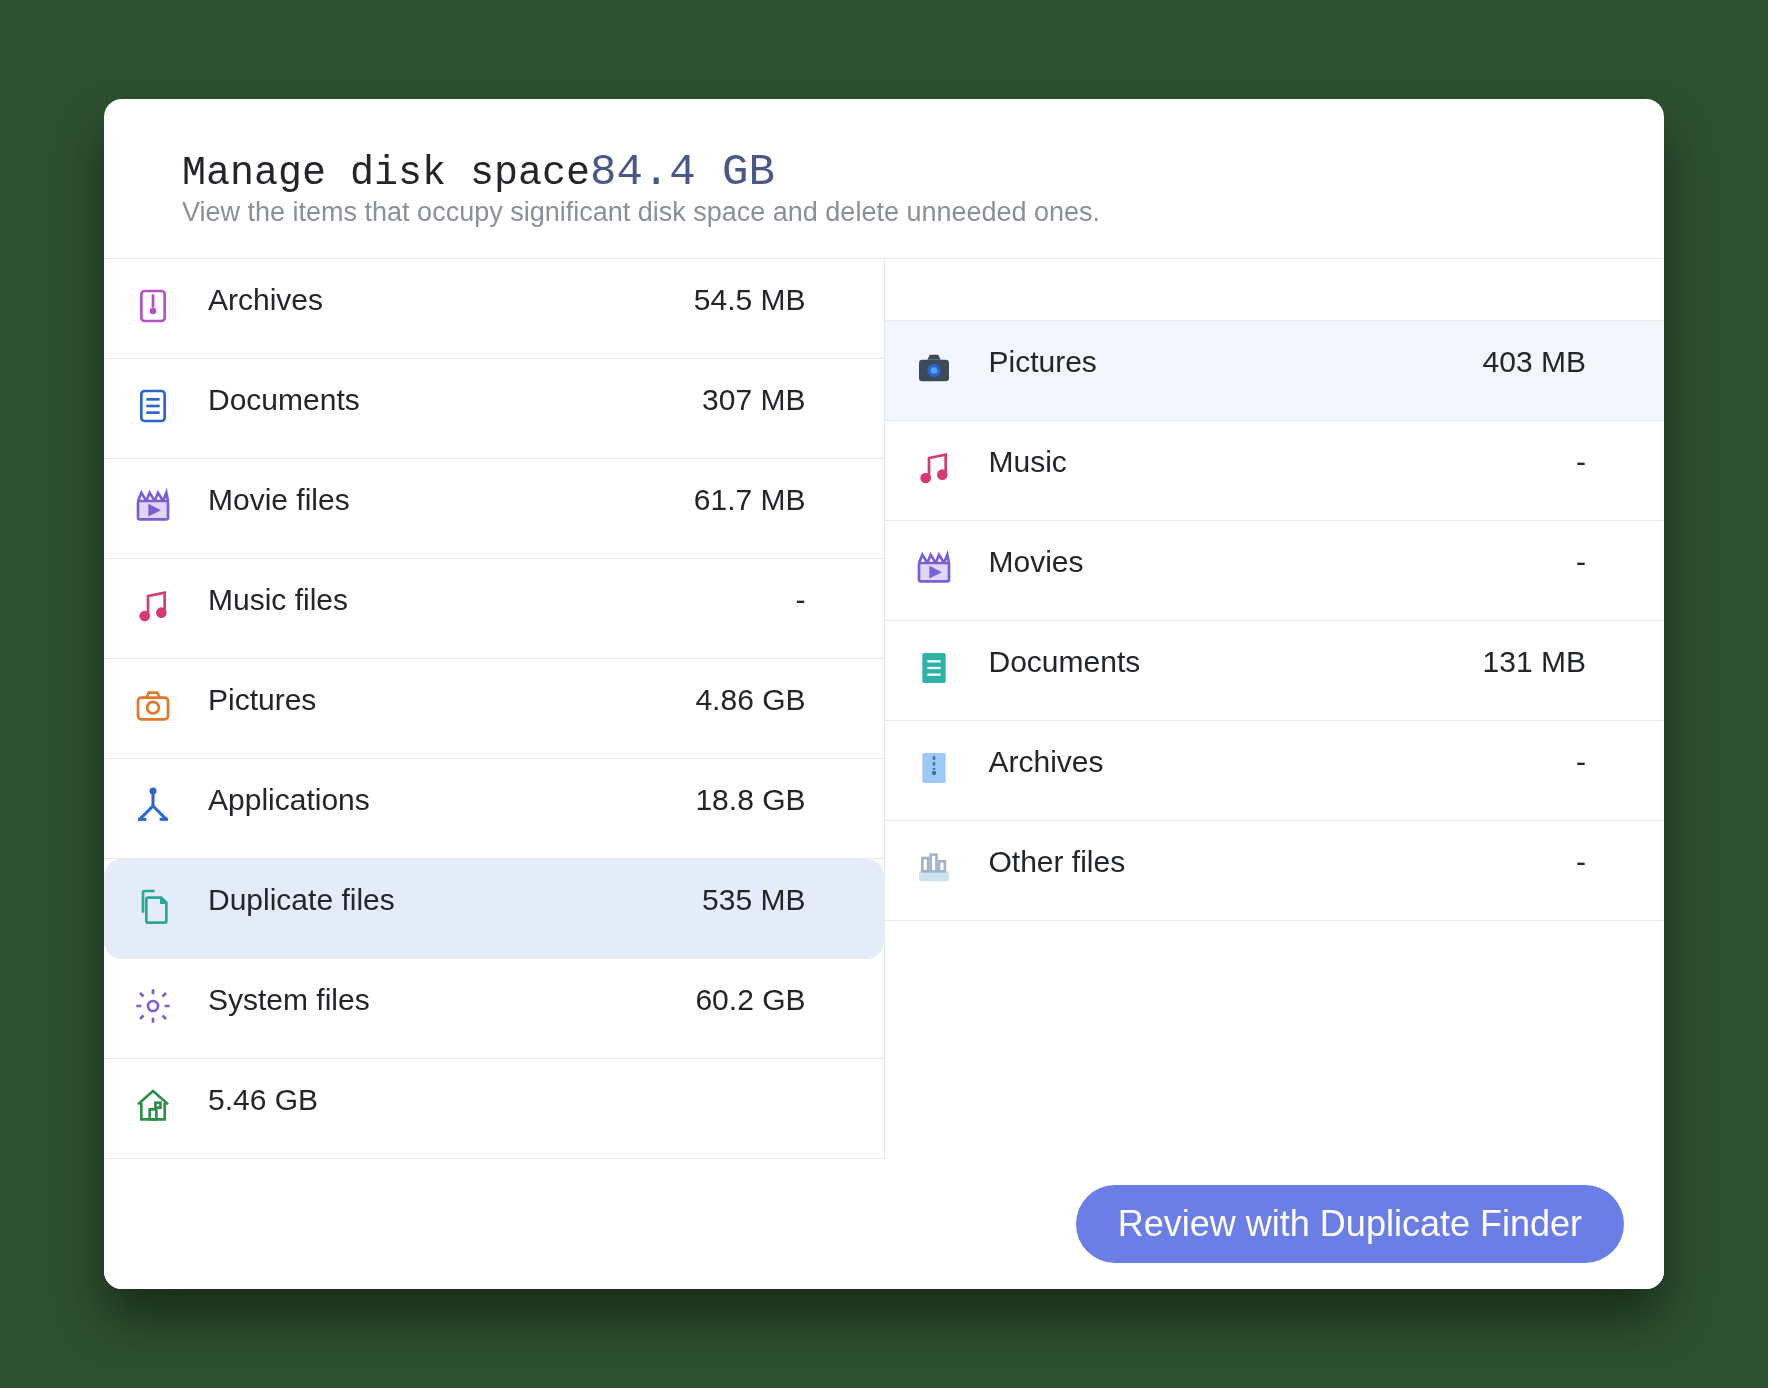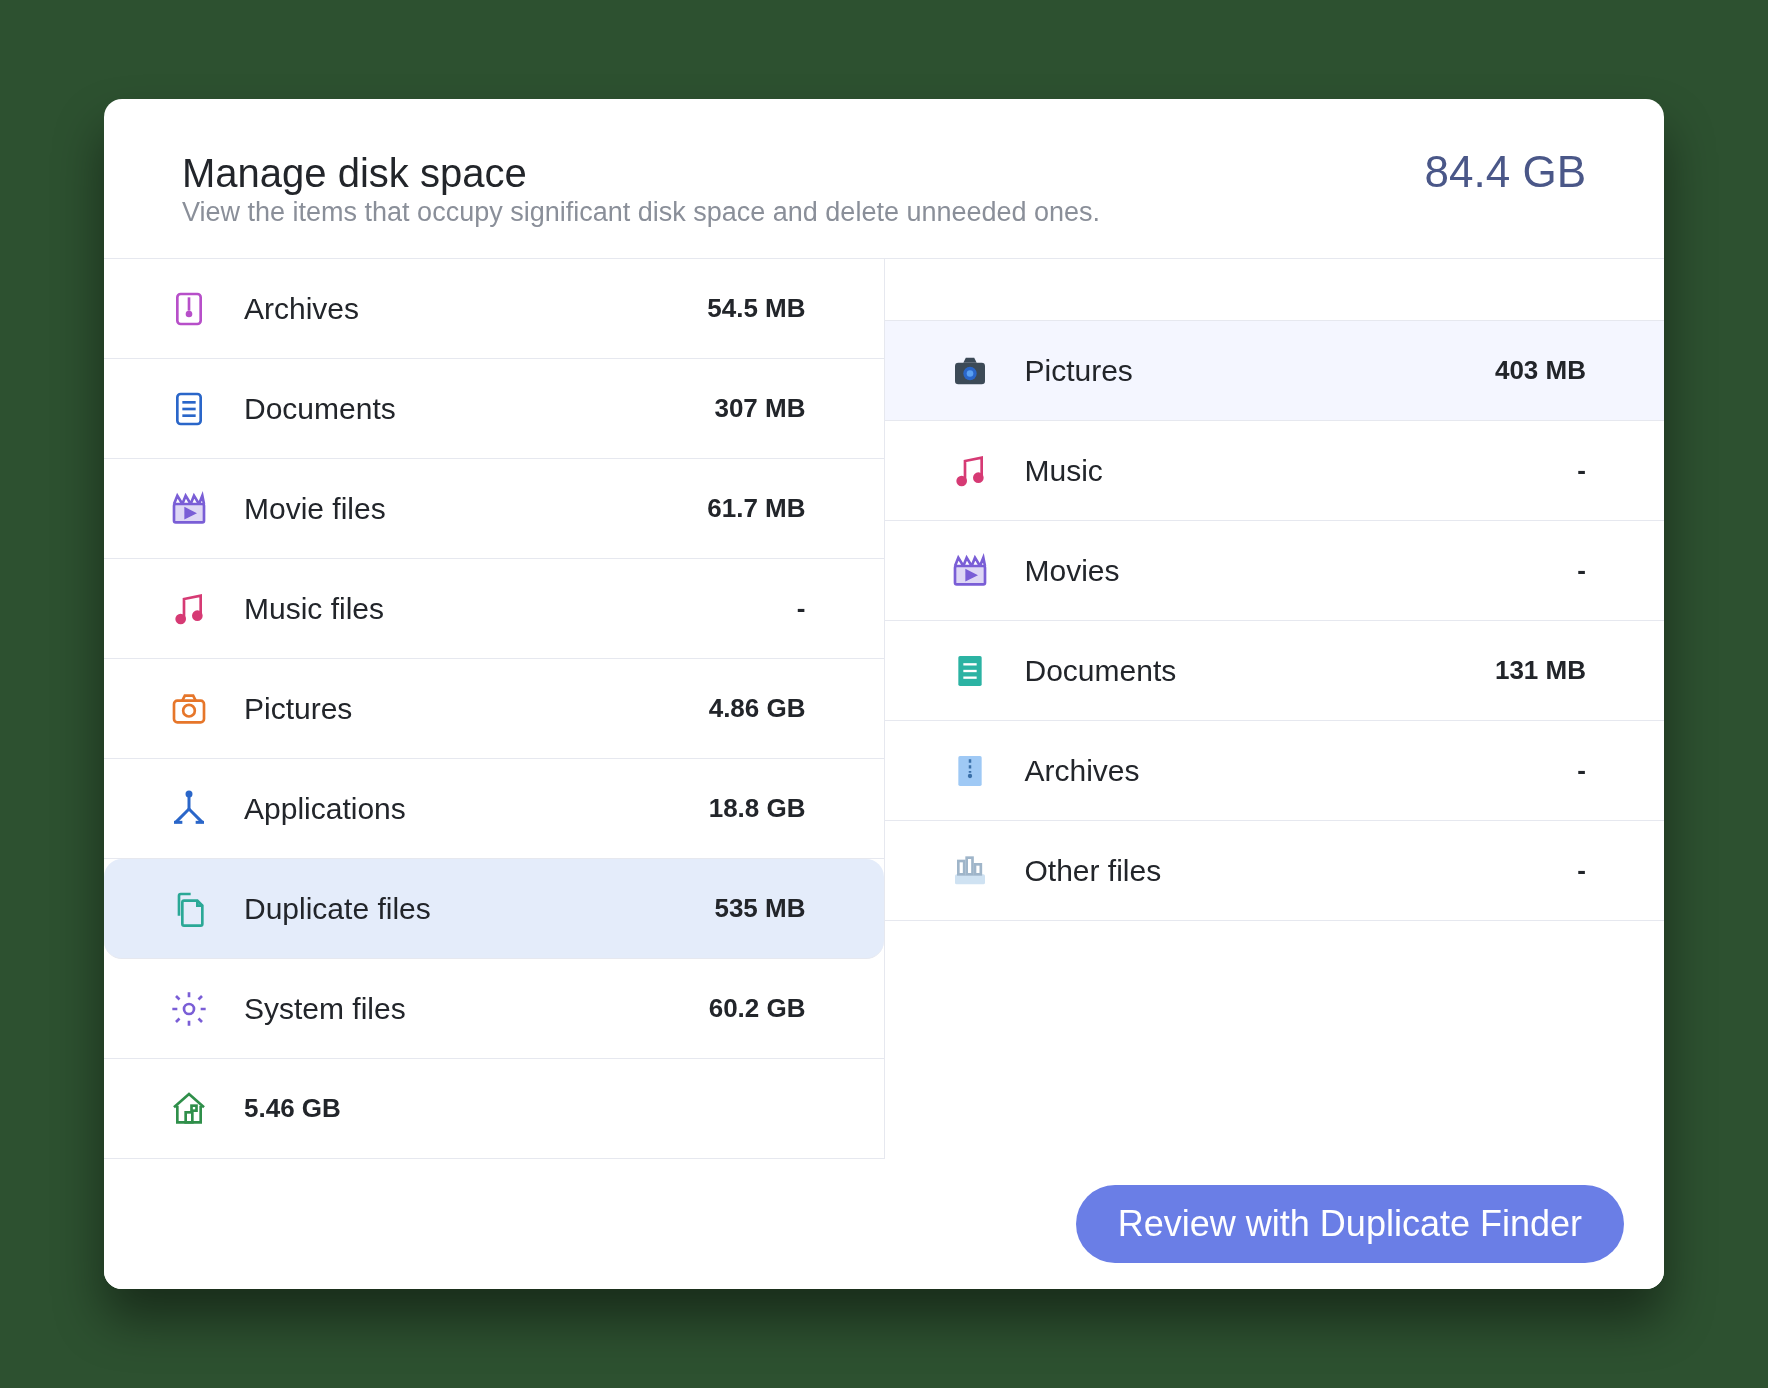--- a/index.html
+++ b/index.html
@@ -20,22 +20,22 @@
     overflow: hidden;
     display: flex;
     flex-direction: column;
   }
   .header {
     padding: 48px 78px 30px 78px;
     border-bottom: 1px solid #e6e8ef;
   }
   .header-top {
     display: flex;
-    justify-content: space-between;
     align-items: baseline;
+    font-family: Liberation Mono, monospace;
   }
   .title {
     font-size: 40px;
     font-weight: 400;
     color: #22252a;
   }
   .total {
     font-size: 44px;
     font-weight: 400;
     color: #4a5788;
@@ -50,22 +50,22 @@
     min-height: 0;
   }
   .left-pane, .right-pane {
     flex: 1;
     display: flex;
     flex-direction: column;
   }
   .left-pane { border-right: 1px solid #e6e8ef; }
   .row {
     display: flex;
-    align-items: center;
-    padding: 24px 78px 24px 62px;
+    align-items: flex-start;
+    padding: 24px 78px 24px 26px;
     border-bottom: 1px solid #e6e8ef;
     cursor: pointer;
     min-height: 100px;
   }
   .row.selected-left { background: #e4ecfa; border-radius: 18px; }
   .row.selected-right { background: #f4f6ff; }
   .right-pane .spacer-row {
     height: 62px;
     border-bottom: 1px solid #e6e8ef;
     background: #fff;
@@ -79,23 +79,22 @@
     align-items: center;
     justify-content: center;
   }
   .icon svg { width: 40px; height: 40px; }
   .label {
     flex: 1;
     font-size: 30px;
     color: #22252a;
   }
   .size {
-    font-size: 26px;
+    font-size: 30px;
     color: #22252a;
-    font-weight: bold;
   }
   .footer {
     padding: 26px 40px;
     display: flex;
     justify-content: flex-end;
     background: #fff;
   }
   .action-btn {
     background: #6a7ee6;
     color: #fff;

